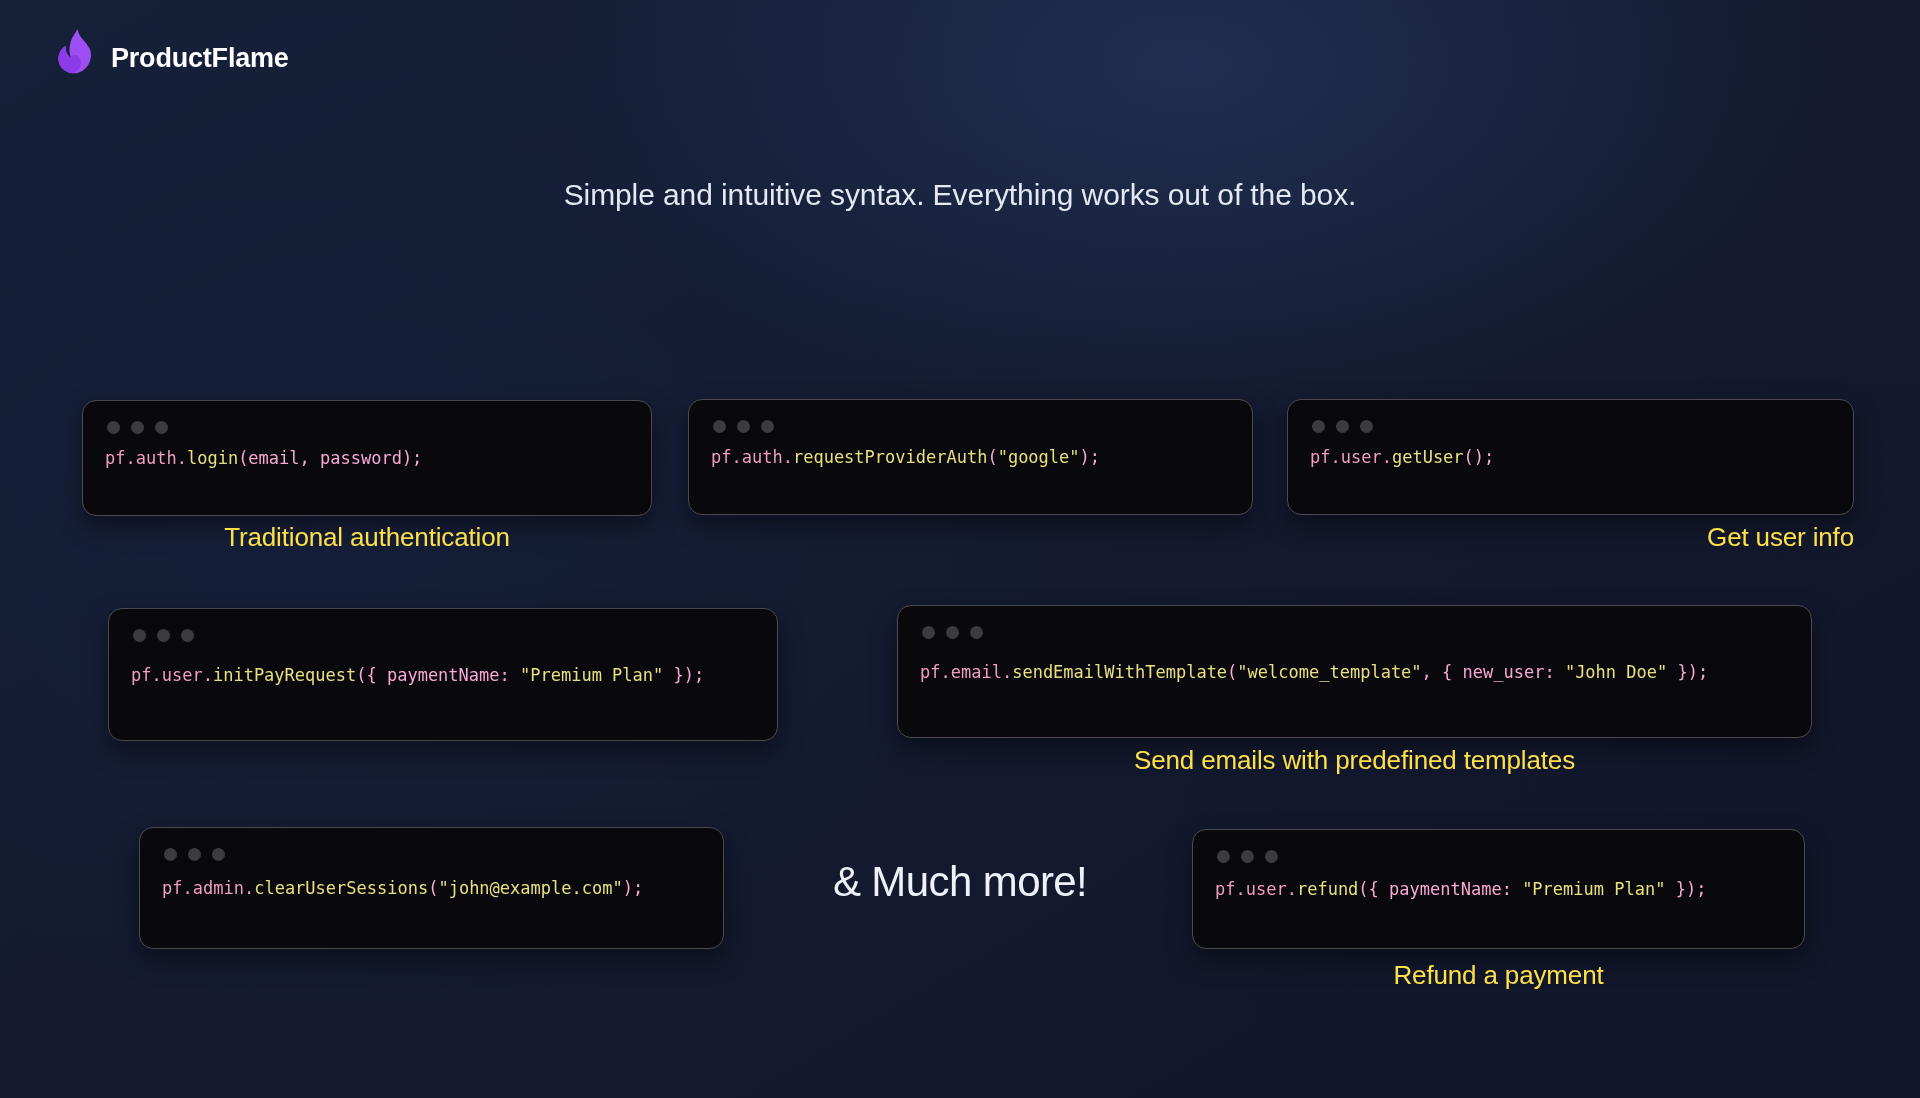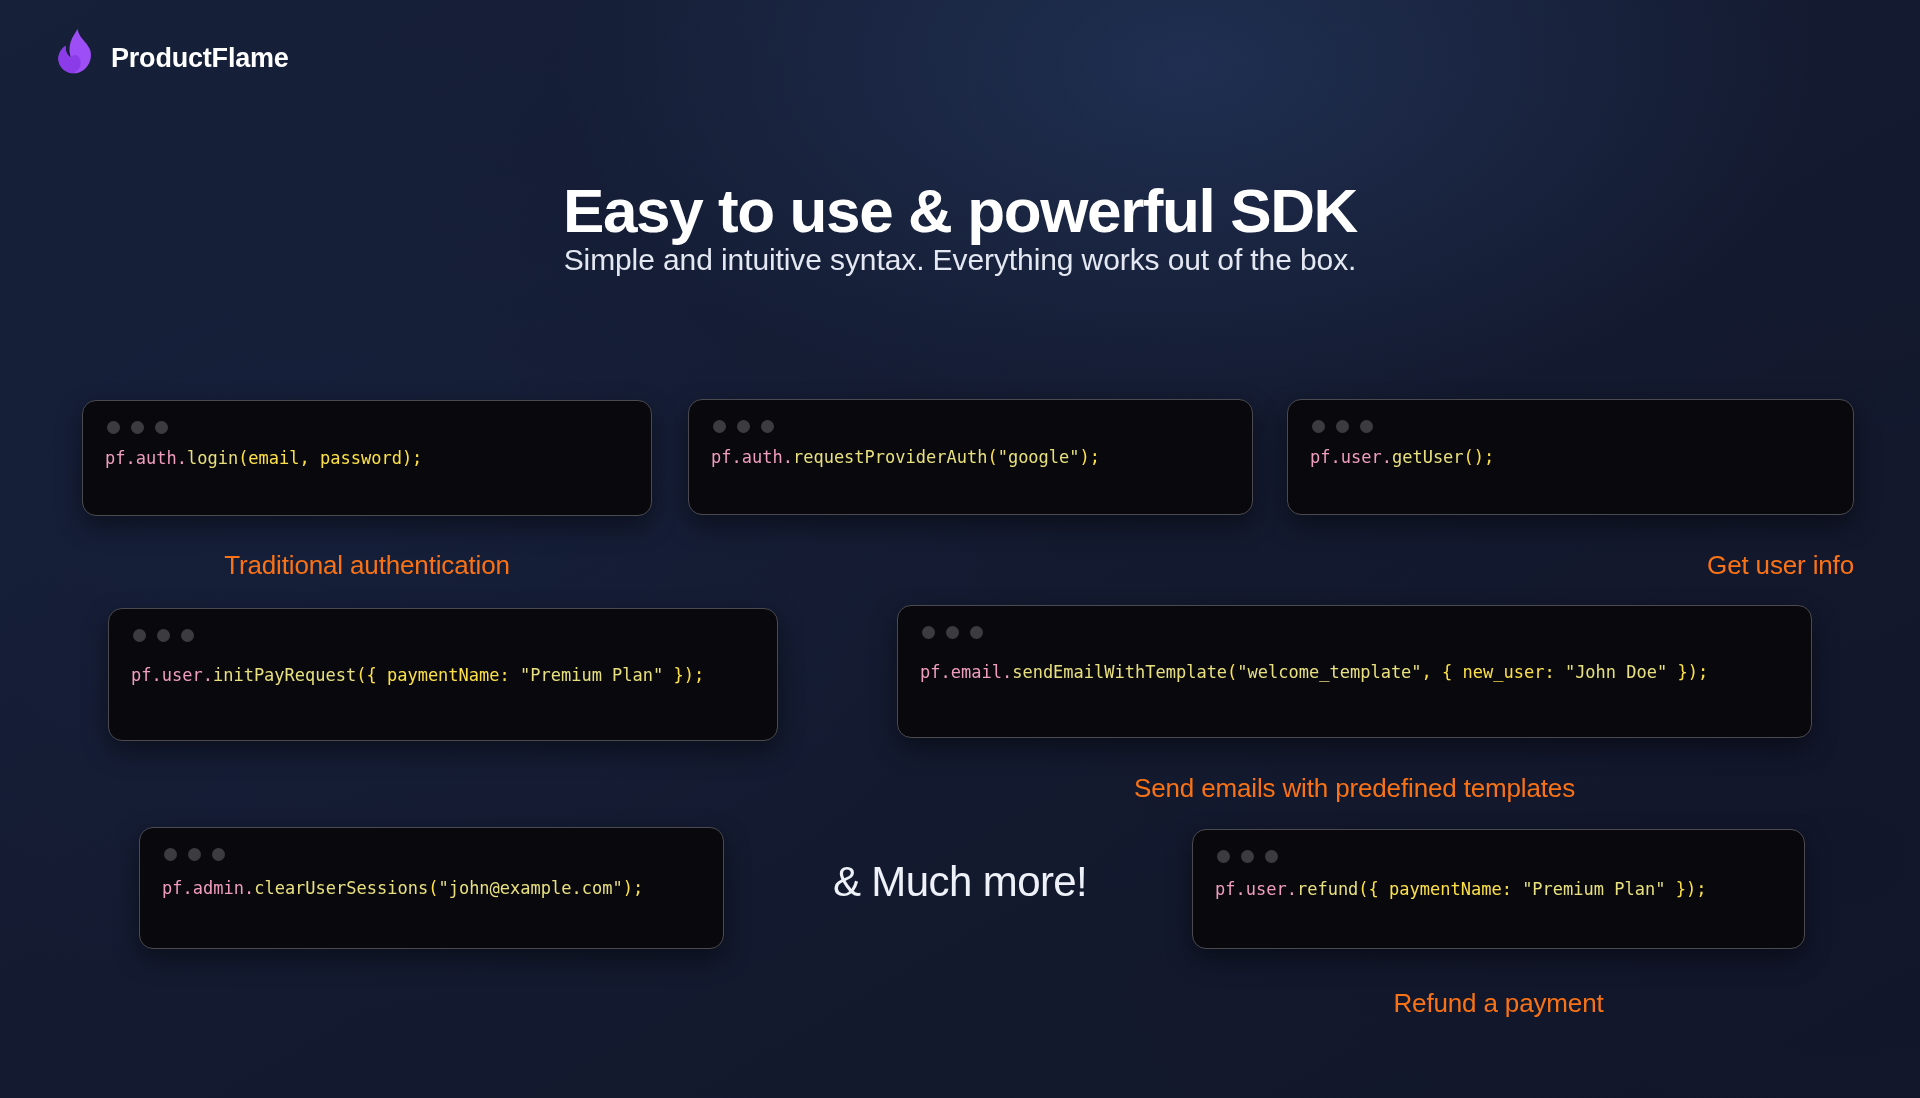--- a/index.html
+++ b/index.html
@@ -65,26 +65,26 @@
   .dot{ width:13px; height:13px; border-radius:50%; background:#3b3b40; }
   .code{
     position:absolute; left:22px; right:14px; top:50%;
     transform:translateY(-46%);
     font-family:"DejaVu Sans Mono", monospace;
     font-size:17px; line-height:1.4; white-space:pre;
   }
   .t-ns  { color:#f19dc0; }   
   .t-fn  { color:#e8e07e; }   
   .t-str { color:#e8e07e; }   
-  .t-pl  { color:#fde047; }   
+  .t-pl  { color:#f9a8d4; }   
 
   .caption{
     position:absolute;
     text-align:center;
-    font-size:26px; color:#f97316; font-weight:normal; letter-spacing:-0.15px;margin-top:28px;
+    font-size:26px; color:#fde047; font-weight:normal; letter-spacing:-0.15px;
   }
 
   .much-more{
     position:absolute;
     font-size:42px; color:#eef1f7; font-weight:normal; letter-spacing:-0.6px;
     text-align:center;
   }
 
   
   #card-1 { left:82px;  top:400px;  width:570px;  height:116px; }
@@ -116,21 +116,20 @@
 
   <div class="logo-bar">
     <svg class="logo-mark" viewBox="0 0 38 46">
       <path d="M22.5 1 C24 10 31 13 34.5 20.5 C38.5 29 34 41 24 44.5 C15 47.6 5 42 3.6 33 C2.6 26.5 6 21 10.5 17.8 C10.2 24 12.5 27.6 16 29.6 C13 23 14.6 13 19.2 6.4 C20.4 4.6 21.6 2.7 22.5 1 Z" fill="#9d4ef5"></path>
       <path d="M10.6 17.8 C6.1 21 2.6 26.5 3.6 33 C4.6 39.6 10.6 44.4 17.6 45.2 C23 43.4 26.4 38.4 25.6 33 C24.8 27.4 19.4 24.4 16 29.6 C12.6 27.6 10.3 24 10.6 17.8 Z" fill="#8b3ce8"></path>
     </svg>
     <span class="logo-text">ProductFlame</span>
   </div>
 
   <div class="hero">
-    <h1 class="hero-title">Easy to use &amp; powerful SDK</h1>
     <p class="hero-sub">Simple and intuitive syntax. Everything works out of the box.</p>
   </div>
 
   <div class="card" id="card-1">
     <div class="dots">
       <span class="dot"></span>
       <span class="dot"></span>
       <span class="dot"></span>
     </div>
     <div class="code"><span class="t-ns">pf</span><span class="t-ns">.</span><span class="t-ns">auth</span><span class="t-ns">.</span><span class="t-fn">login</span><span class="t-pl">(email, password);</span></div>

